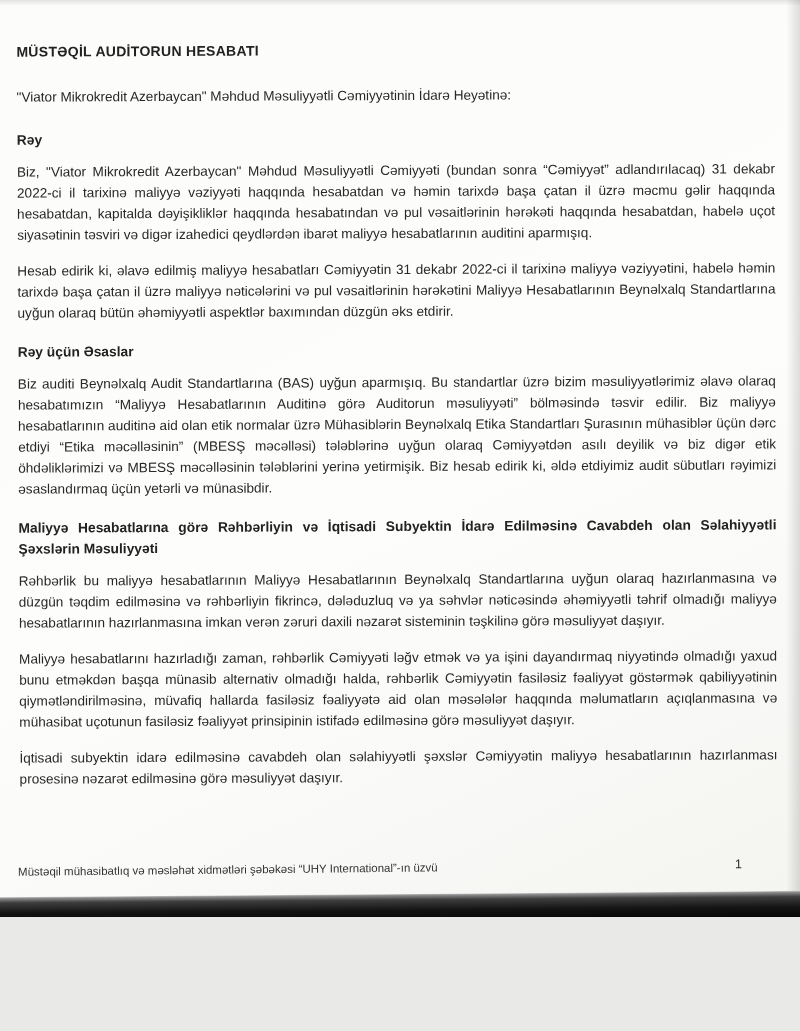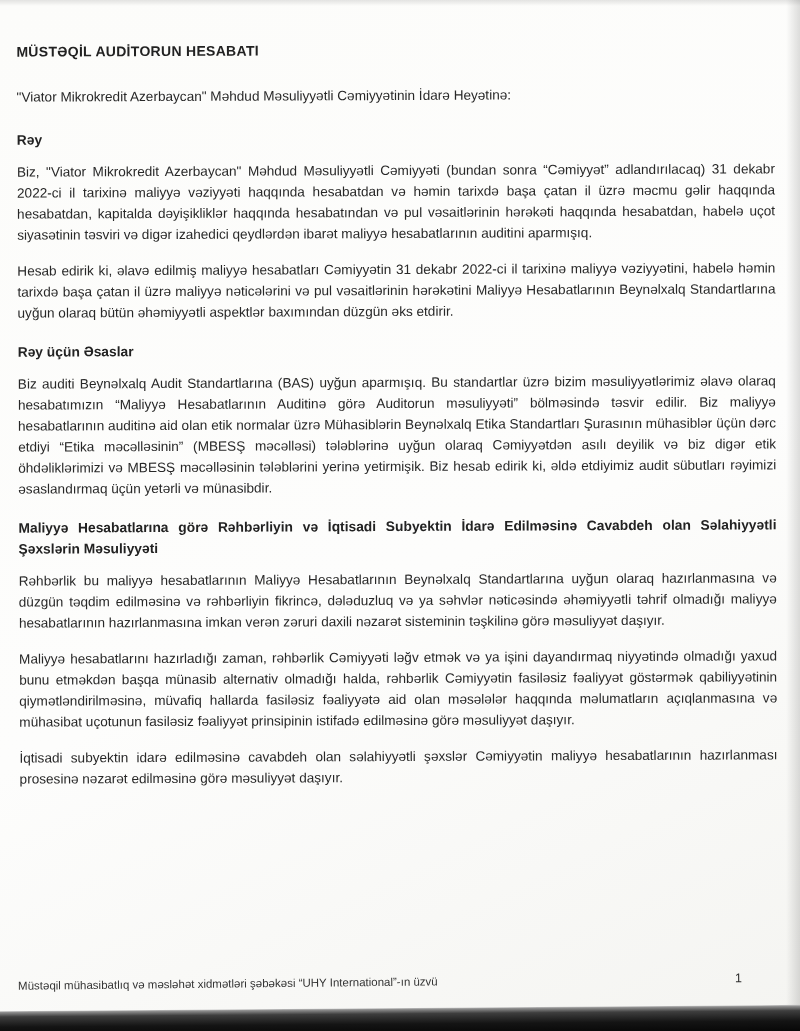--- a/index.html
+++ b/index.html
@@ -4,21 +4,21 @@
 <style>
   html, body { margin: 0; padding: 0; }
   body {
     width: 800px; height: 1031px;
     background: #e9e9e7;
     overflow: hidden;
     font-family: "Liberation Sans", sans-serif;
   }
   .scan {
     position: relative;
-    width: 800px; height: 1031px;
+    width: 800px; height: 917px;
     background: linear-gradient(155deg, #fcfcfa 0%, #fdfdfc 55%, #f4f4f1 100%);
     overflow: hidden;
   }
   .top-shade {
     position: absolute; top: 0; left: 0; right: 0; height: 6px;
     background: linear-gradient(to bottom, rgba(0,0,0,0.10), rgba(0,0,0,0));
     pointer-events: none;
   }
   .right-shade {
     position: absolute; top: 0; right: 0; width: 14px; height: 100%;

